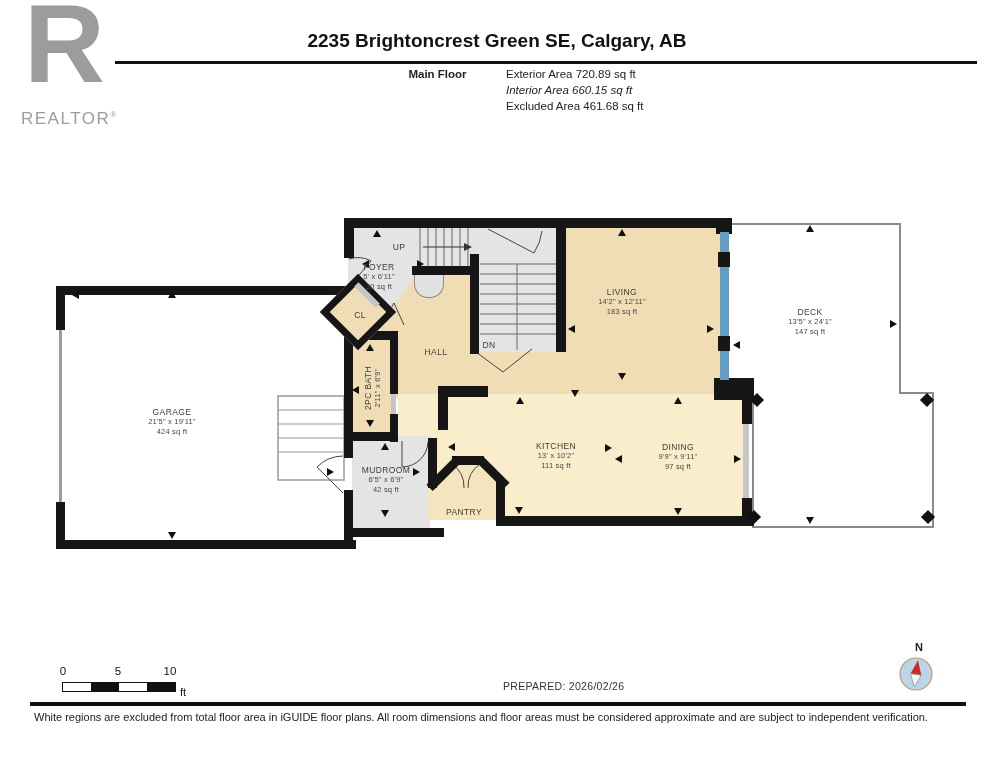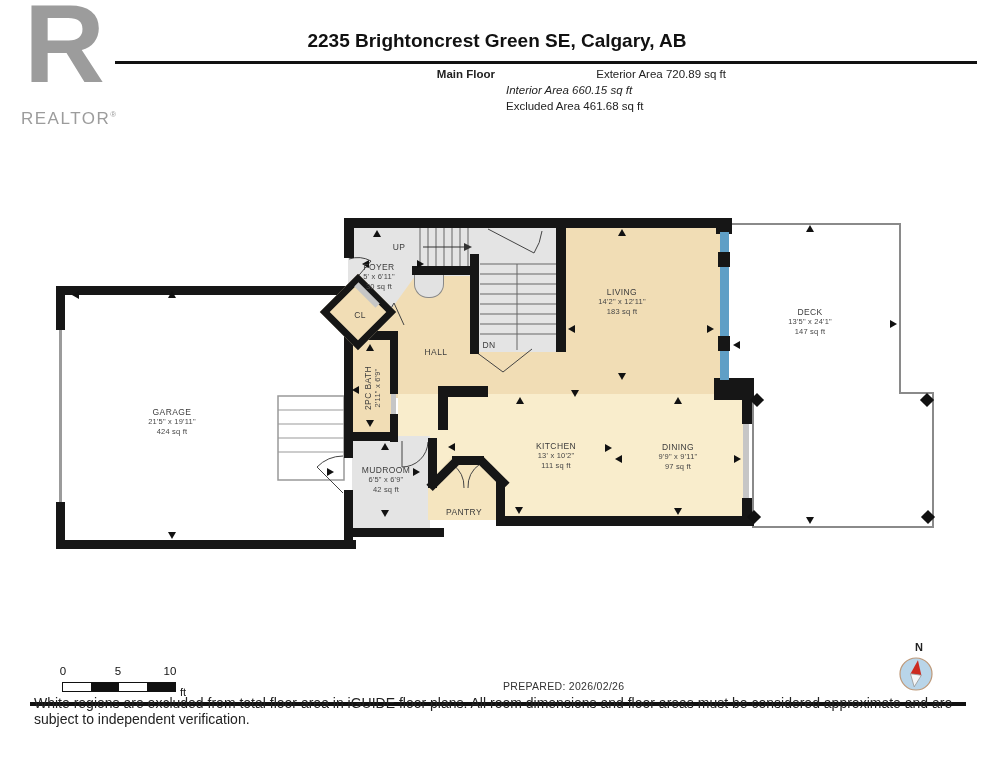--- a/index.html
+++ b/index.html
@@ -3,21 +3,21 @@
 <meta charset="utf-8">
 <style>
   html,body{margin:0;padding:0;background:#fff;font-family:"Liberation Sans",sans-serif;}
   #canvas{position:relative;width:994px;height:768px;background:#fff;overflow:hidden;}
   
   #logo-r{position:absolute;left:24px;top:-16px;font-size:112px;font-weight:bold;color:#9c9c9c;line-height:120px;letter-spacing:-4px;}
   #logo-word{position:absolute;left:21px;top:109px;font-size:17px;color:#9c9c9c;letter-spacing:1.5px;}
   #logo-word sup{font-size:8px;}
   #page-title{position:absolute;left:0;top:30px;width:994px;text-align:center;font-size:19px;font-weight:bold;color:#111;}
   #header-rule{position:absolute;left:115px;top:61px;width:862px;height:3px;background:#111;}
-  #floor-label{position:absolute;left:380px;top:68px;width:115px;text-align:right;font-size:11.5px;font-weight:bold;color:#222;}
+  #floor-label{position:absolute;left:380px;top:68px;width:115px;text-align:center;font-size:11.5px;font-weight:bold;color:#222;}
   .area-line{position:absolute;left:506px;width:220px;font-size:11.5px;color:#222;}
   
   .fill{position:absolute;}
   .wall{position:absolute;background:#161616;}
   .winblue{position:absolute;background:#5f9fc6;}
   .wingray{position:absolute;background:#c6c6c6;}
   .room-label{position:absolute;transform:translate(-50%,-50%);text-align:center;color:#3c3c3c;line-height:10px;white-space:nowrap;z-index:30;}
   .room-label.rot{transform:translate(-50%,-50%) rotate(-90deg);}
   .rname{font-size:8.5px;letter-spacing:.4px;}
   .rsub{font-size:7.5px;letter-spacing:.2px;color:#474747;}
@@ -30,34 +30,34 @@
   #plan-svg{position:absolute;left:0;top:0;z-index:20;pointer-events:none;}
   .wall{z-index:22;}
   .overwall{z-index:24;}
   
   #scale-num0,#scale-num5,#scale-num10{position:absolute;top:665px;font-size:11.5px;color:#111;transform:translateX(-50%);}
   #scale-bar{position:absolute;left:62px;top:682px;width:112px;height:8px;border:1.5px solid #111;display:flex;}
   #scale-bar div{height:100%;}
   #scale-ft{position:absolute;left:180px;top:686px;font-size:11px;color:#111;}
   #prepared{position:absolute;left:503px;top:671px;font-size:10.5px;color:#333;letter-spacing:.3px;margin-top:9px;}
   #footer-rule{position:absolute;left:30px;top:702px;width:936px;height:3.5px;background:#111;}
-  #disclaimer{position:absolute;left:34px;top:695px;width:950px;font-size:14px;color:#222;}
+  #disclaimer{position:absolute;left:34px;top:711px;width:950px;font-size:11px;color:#222;}
   #compass{position:absolute;left:894px;top:638px;z-index:40;}
 </style>
 </head>
 <body>
 
 <div id="canvas">
 
   <div id="header-rule"></div>
   <div id="logo-r">R</div>
   <div id="logo-word"><span>REALTOR</span><sup>®</sup></div>
   <div id="page-title">2235 Brightoncrest Green SE, Calgary, AB</div>
   <div id="floor-label">Main Floor</div>
-  <div class="area-line" style="top:68px;text-align:right;">Exterior Area 720.89 sq ft</div>
+  <div class="area-line" style="top:68px;">Exterior Area 720.89 sq ft</div>
   <div class="area-line" style="top:84px;font-style:italic;">Interior Area 660.15 sq ft</div>
   <div class="area-line" style="top:100px;">Excluded Area 461.68 sq ft</div>
 
   <div>
 
     <div class="fill" style="left:348px;top:222px;width:378px;height:176px;background:#f1ddb5;"></div>
     <div class="fill" style="left:398px;top:394px;width:350px;height:126px;background:#f9edcc;"></div>
     <div class="fill" style="left:348px;top:222px;width:66px;height:118px;background:#e4e4e4;clip-path:polygon(0 0,100% 0,100% 47%,32% 100%,0 70%);"></div>
     <div class="fill" style="left:412px;top:222px;width:64px;height:54px;background:#e4e4e4;"></div>
     <div class="fill" style="left:414px;top:275px;width:28px;height:22px;background:#e2e2e2;border:1px solid #888;border-top:none;border-radius:0 0 14px 14px;"></div>

